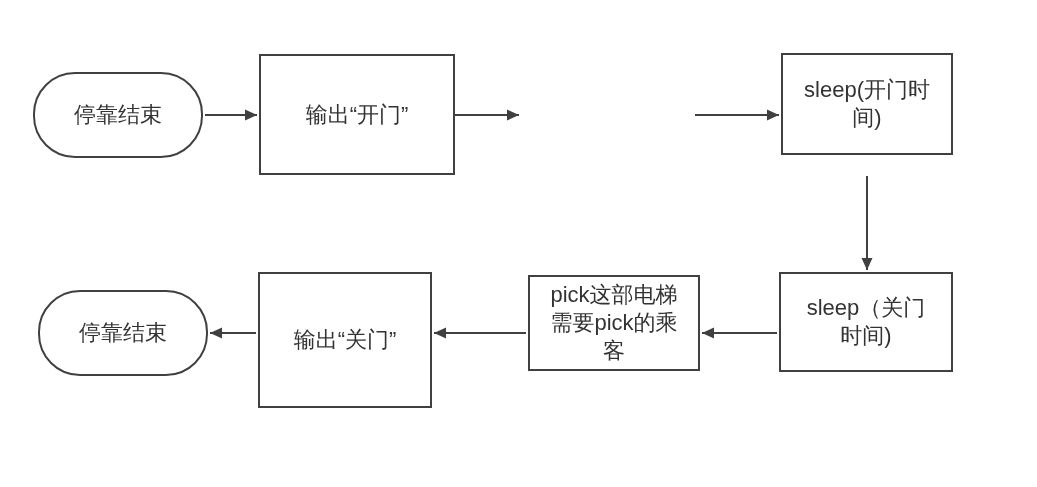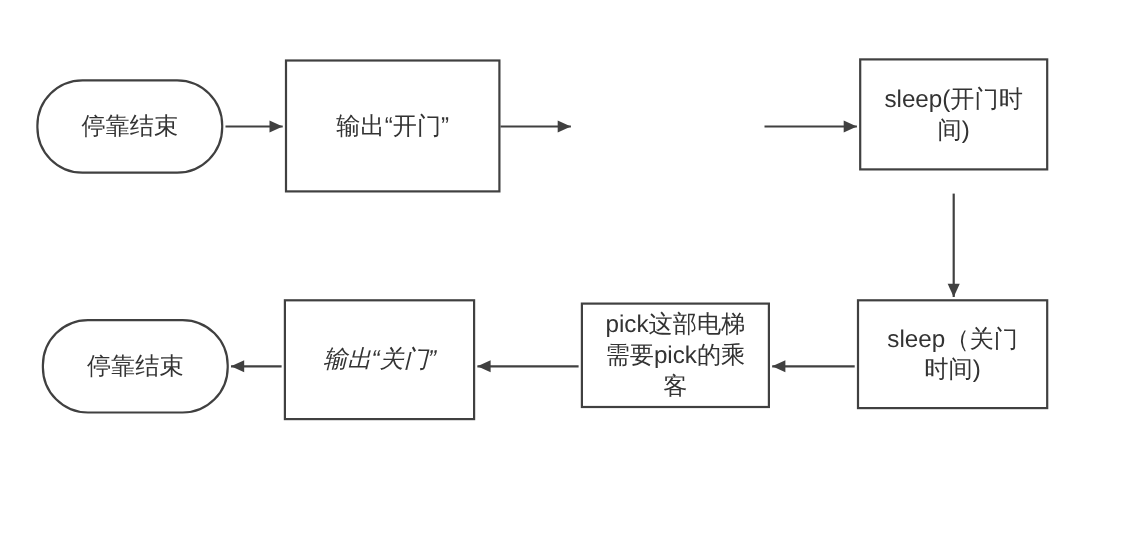--- a/index.html
+++ b/index.html
@@ -43,21 +43,21 @@
   .terminator {
     border-radius: 42px;
   }
   
   #n-start        { left: 33px;  top: 72px;  width: 170px; height: 86px;  }
   #n-output-open  { left: 259px; top: 54px;  width: 196px; height: 121px; }
   #n-leave        { left: 521px; top: 54px;  width: 172px; height: 121px; }
   #n-sleep-open   { left: 781px; top: 53px;  width: 172px; height: 102px; }
   #n-sleep-close  { left: 779px; top: 272px; width: 174px; height: 100px; }
   #n-pick         { left: 528px; top: 275px; width: 172px; height: 96px; }
-  #n-output-close { left: 258px; top: 272px; width: 174px; height: 110px; font-style: italic; }
+  #n-output-close { left: 258px; top: 272px; width: 174px; height: 136px; }
   #n-end          { left: 38px;  top: 290px; width: 170px; height: 86px;  }
 </style>
 </head>
 <body>
 
 <div class="canvas">
 
   <svg class="edges" width="1037" height="487" viewBox="0 0 1037 487" xmlns="http://www.w3.org/2000/svg">
     <defs>
       <marker id="arrowhead" markerUnits="userSpaceOnUse" markerWidth="14" markerHeight="12" refX="12.5" refY="6" orient="auto">

